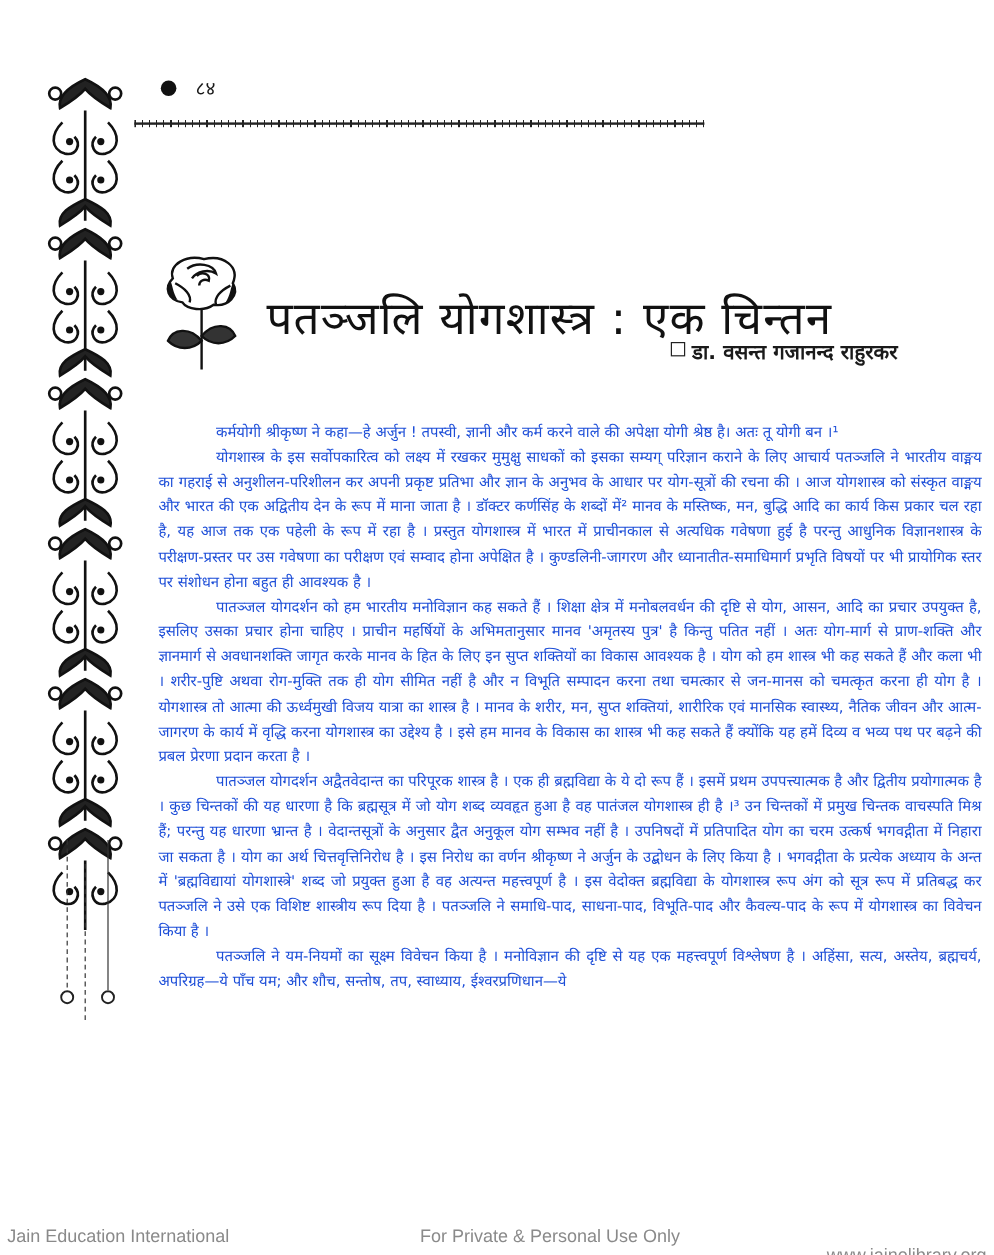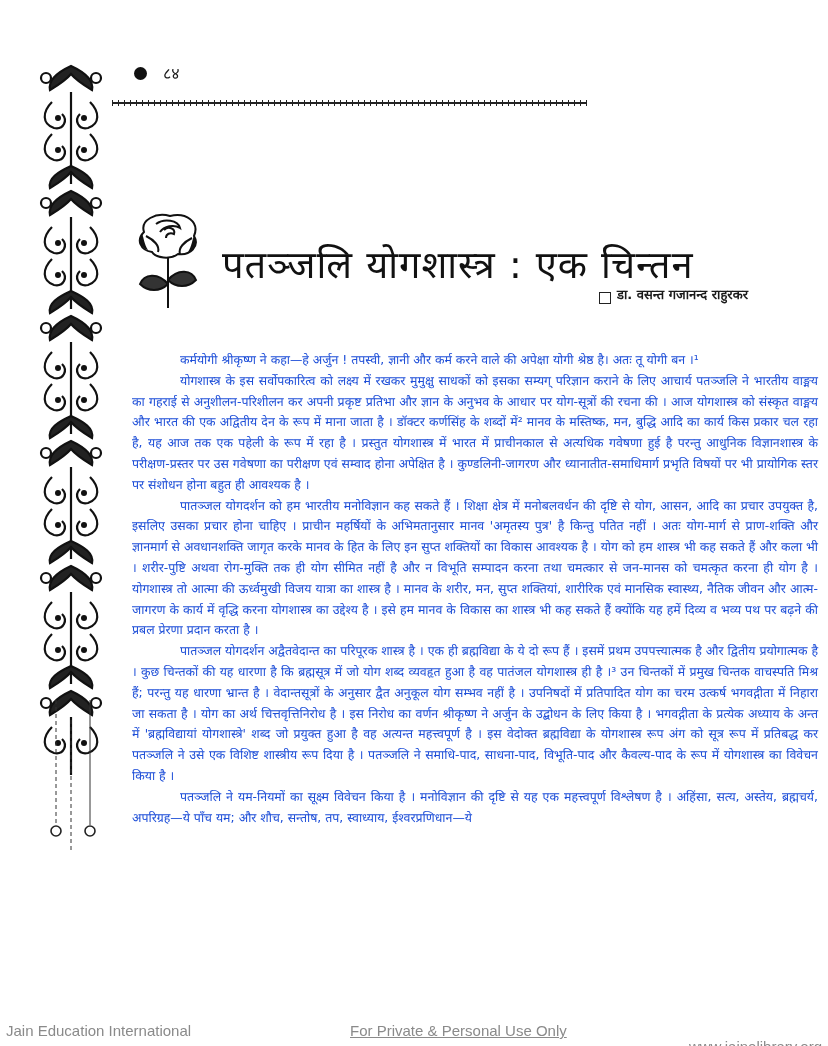--- a/index.html
+++ b/index.html
@@ -35,38 +35,38 @@
     .rose svg { width: 70px; height: 100px; }
     .title {
       position: absolute; left: 222px; top: 212px; font-size: 38px; font-weight: normal;
       letter-spacing: 1px; color: #111; white-space: nowrap;
       font-family: "DejaVu Sans", sans-serif;
     }
     .author {
       position: absolute; right: 80px; top: 285px; text-align: right;
       font-size: 12px; line-height: 19px; font-weight: bold;
     }
-    .author .name { font-size: 13px; display: flex; align-items: flex-end; justify-content: flex-end; }
+    .author .name { font-size: 17px; display: flex; align-items: flex-start; justify-content: flex-end; }
     .author .box { width: 10px; height: 10px; border: 1.2px solid #222; display: inline-block; margin-right: 6px; }
     .author .deg { padding-right: 40px; }
     .author .aff { margin-right: -50px; }
 
     .body {
       position: absolute; left: 132px; top: 350px; width: 686px;
       font-size: 12.4px; line-height: 20.8px; text-align: justify; color: #1d4ed8;
     }
     .body p { margin: 0; text-indent: 48px; }
 
     .footer {
       position: absolute; top: 1022px; left: 0; width: 828px; height: 14px;
       font-family: "Liberation Sans", sans-serif; font-size: 15px; color: #8a8a8a;
     }
     .footer span { position: absolute; top: 0; }
     .footer .f-left { left: 6px; }
-    .footer .f-mid { left: 350px; text-decoration: underline; }
+    .footer .f-mid { left: 350px; }
     .footer .f-right { right: 6px; margin-top: 16px; }
   </style>
 </head>
 <body>
 
 <div class="border-left">
   <div class="orn" style="top:0">
     <svg viewBox="0 0 66 130">
         <g fill="none" stroke="#111" stroke-width="2.2">
           <path d="M33 4 C20 10 10 18 12 28 C22 22 28 18 33 12 C38 18 44 22 54 28 C56 18 46 10 33 4Z" fill="#222"></path>

